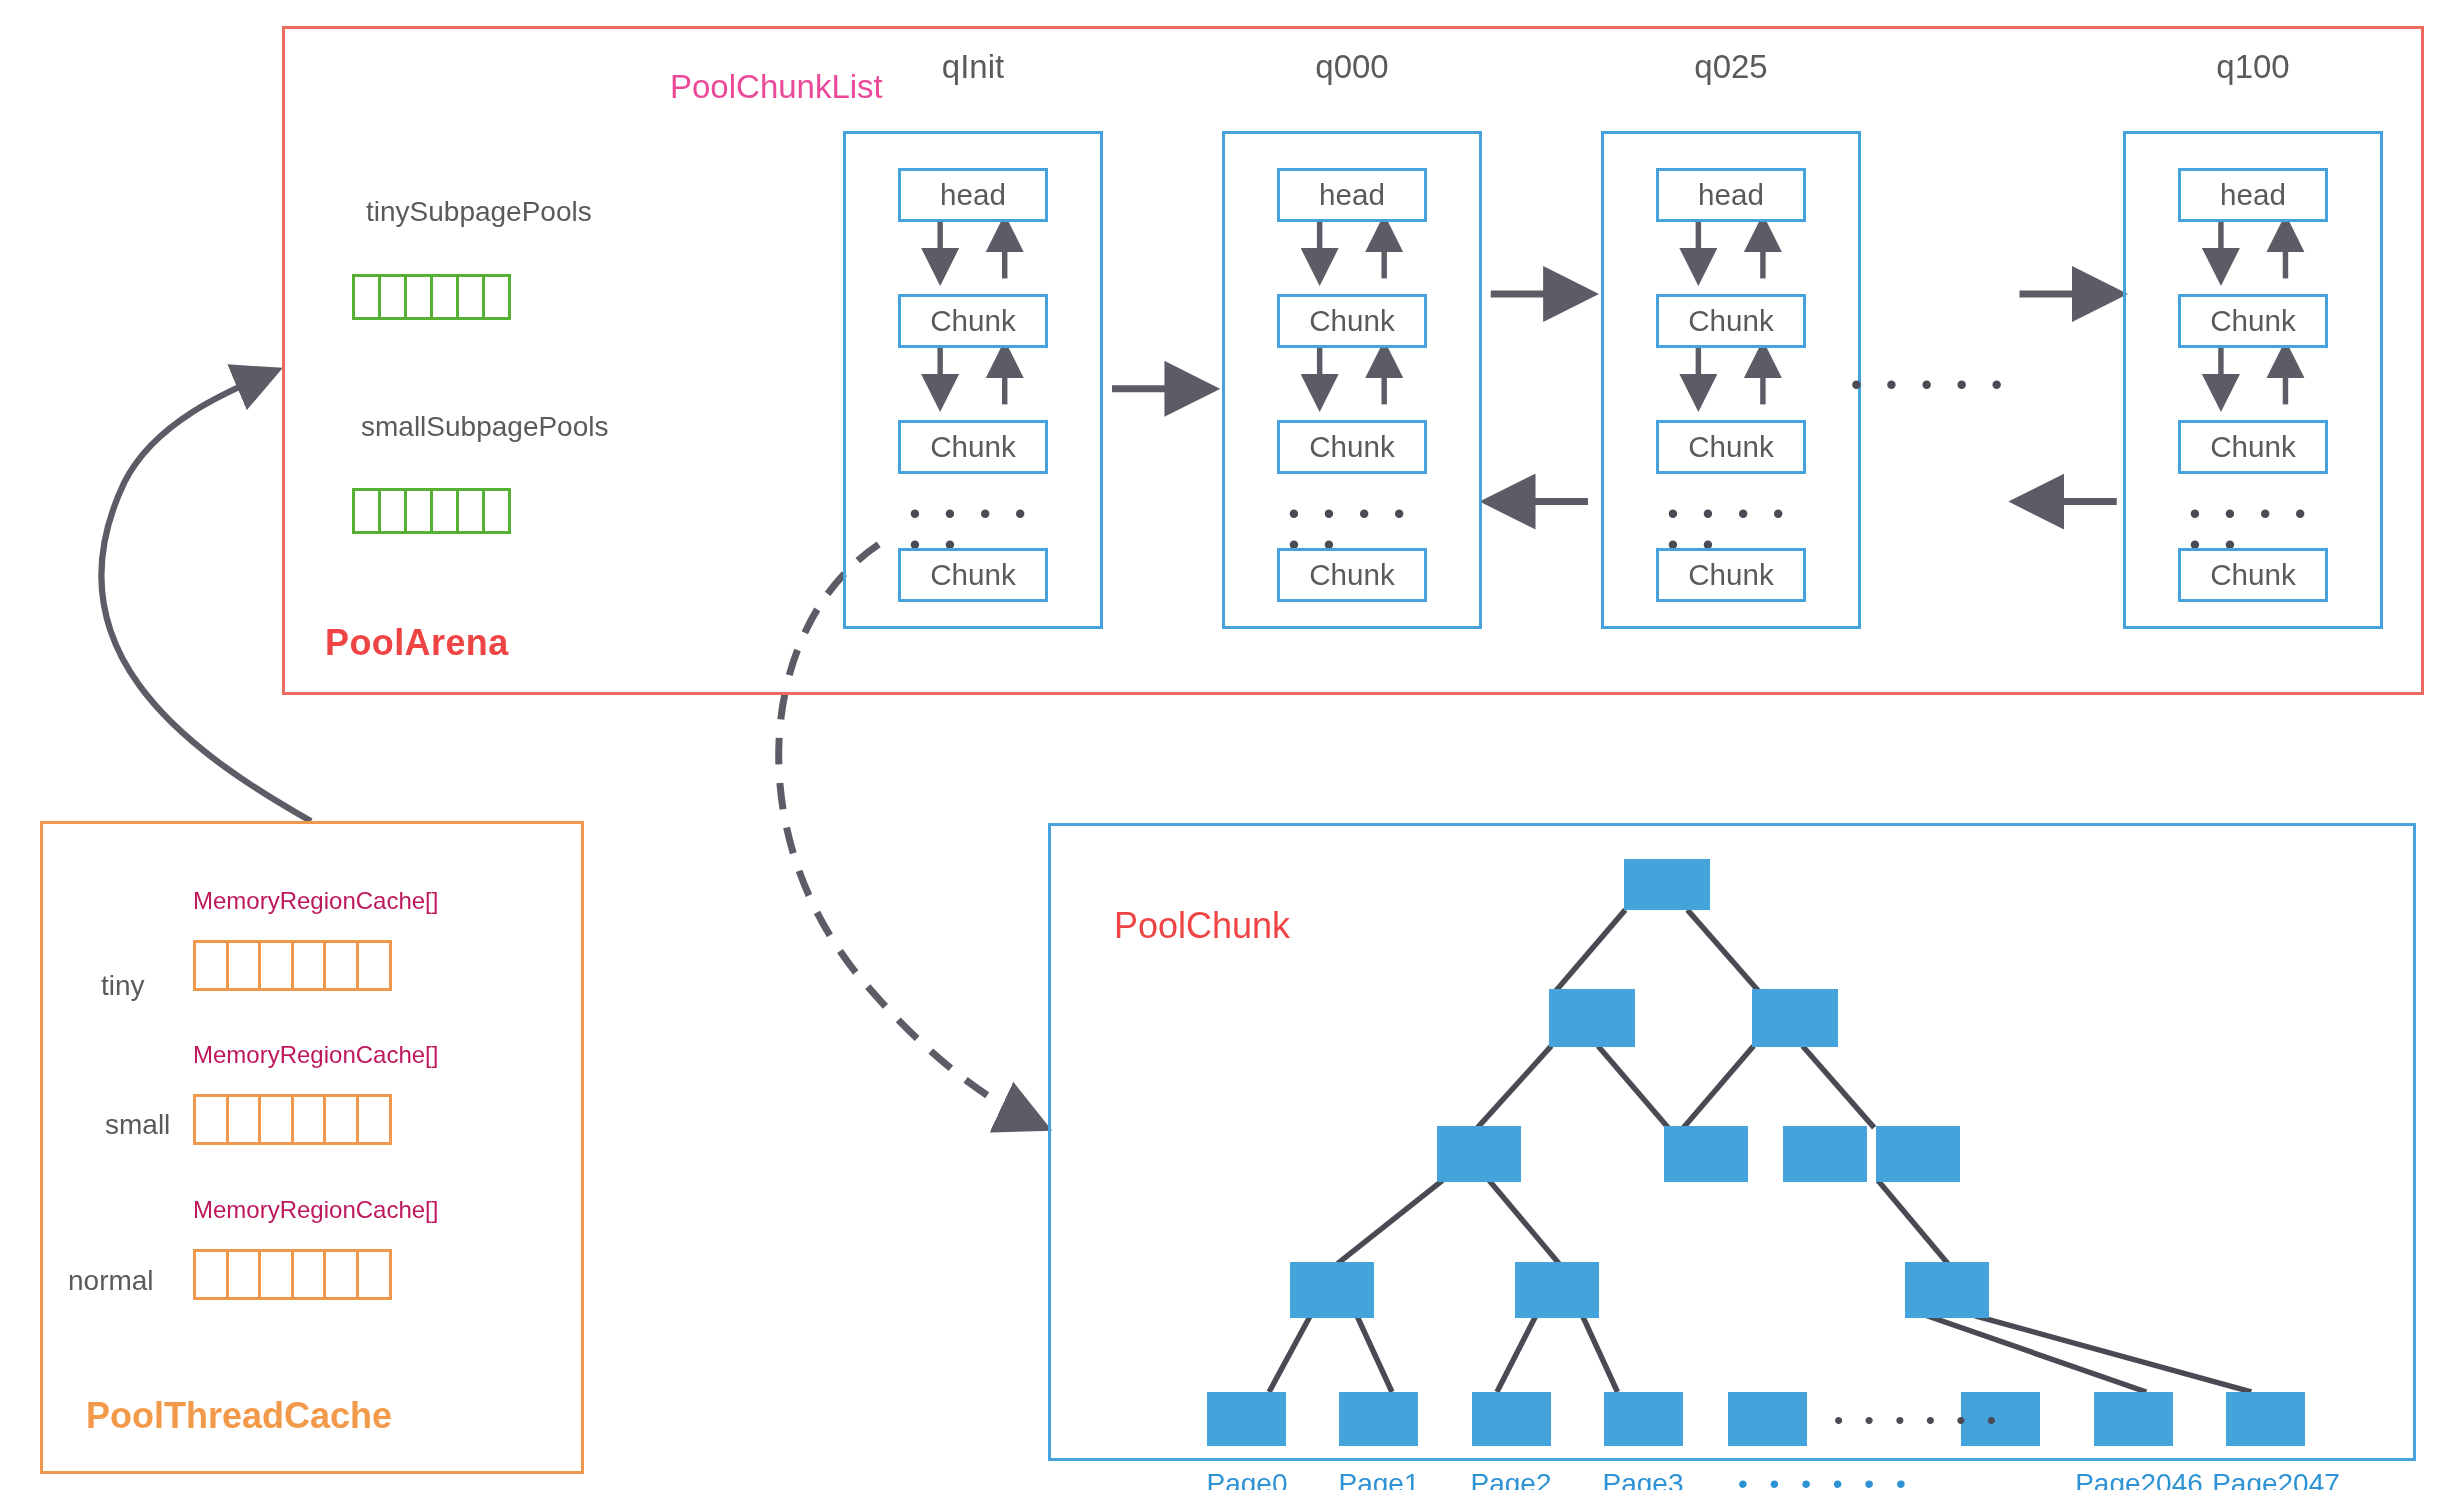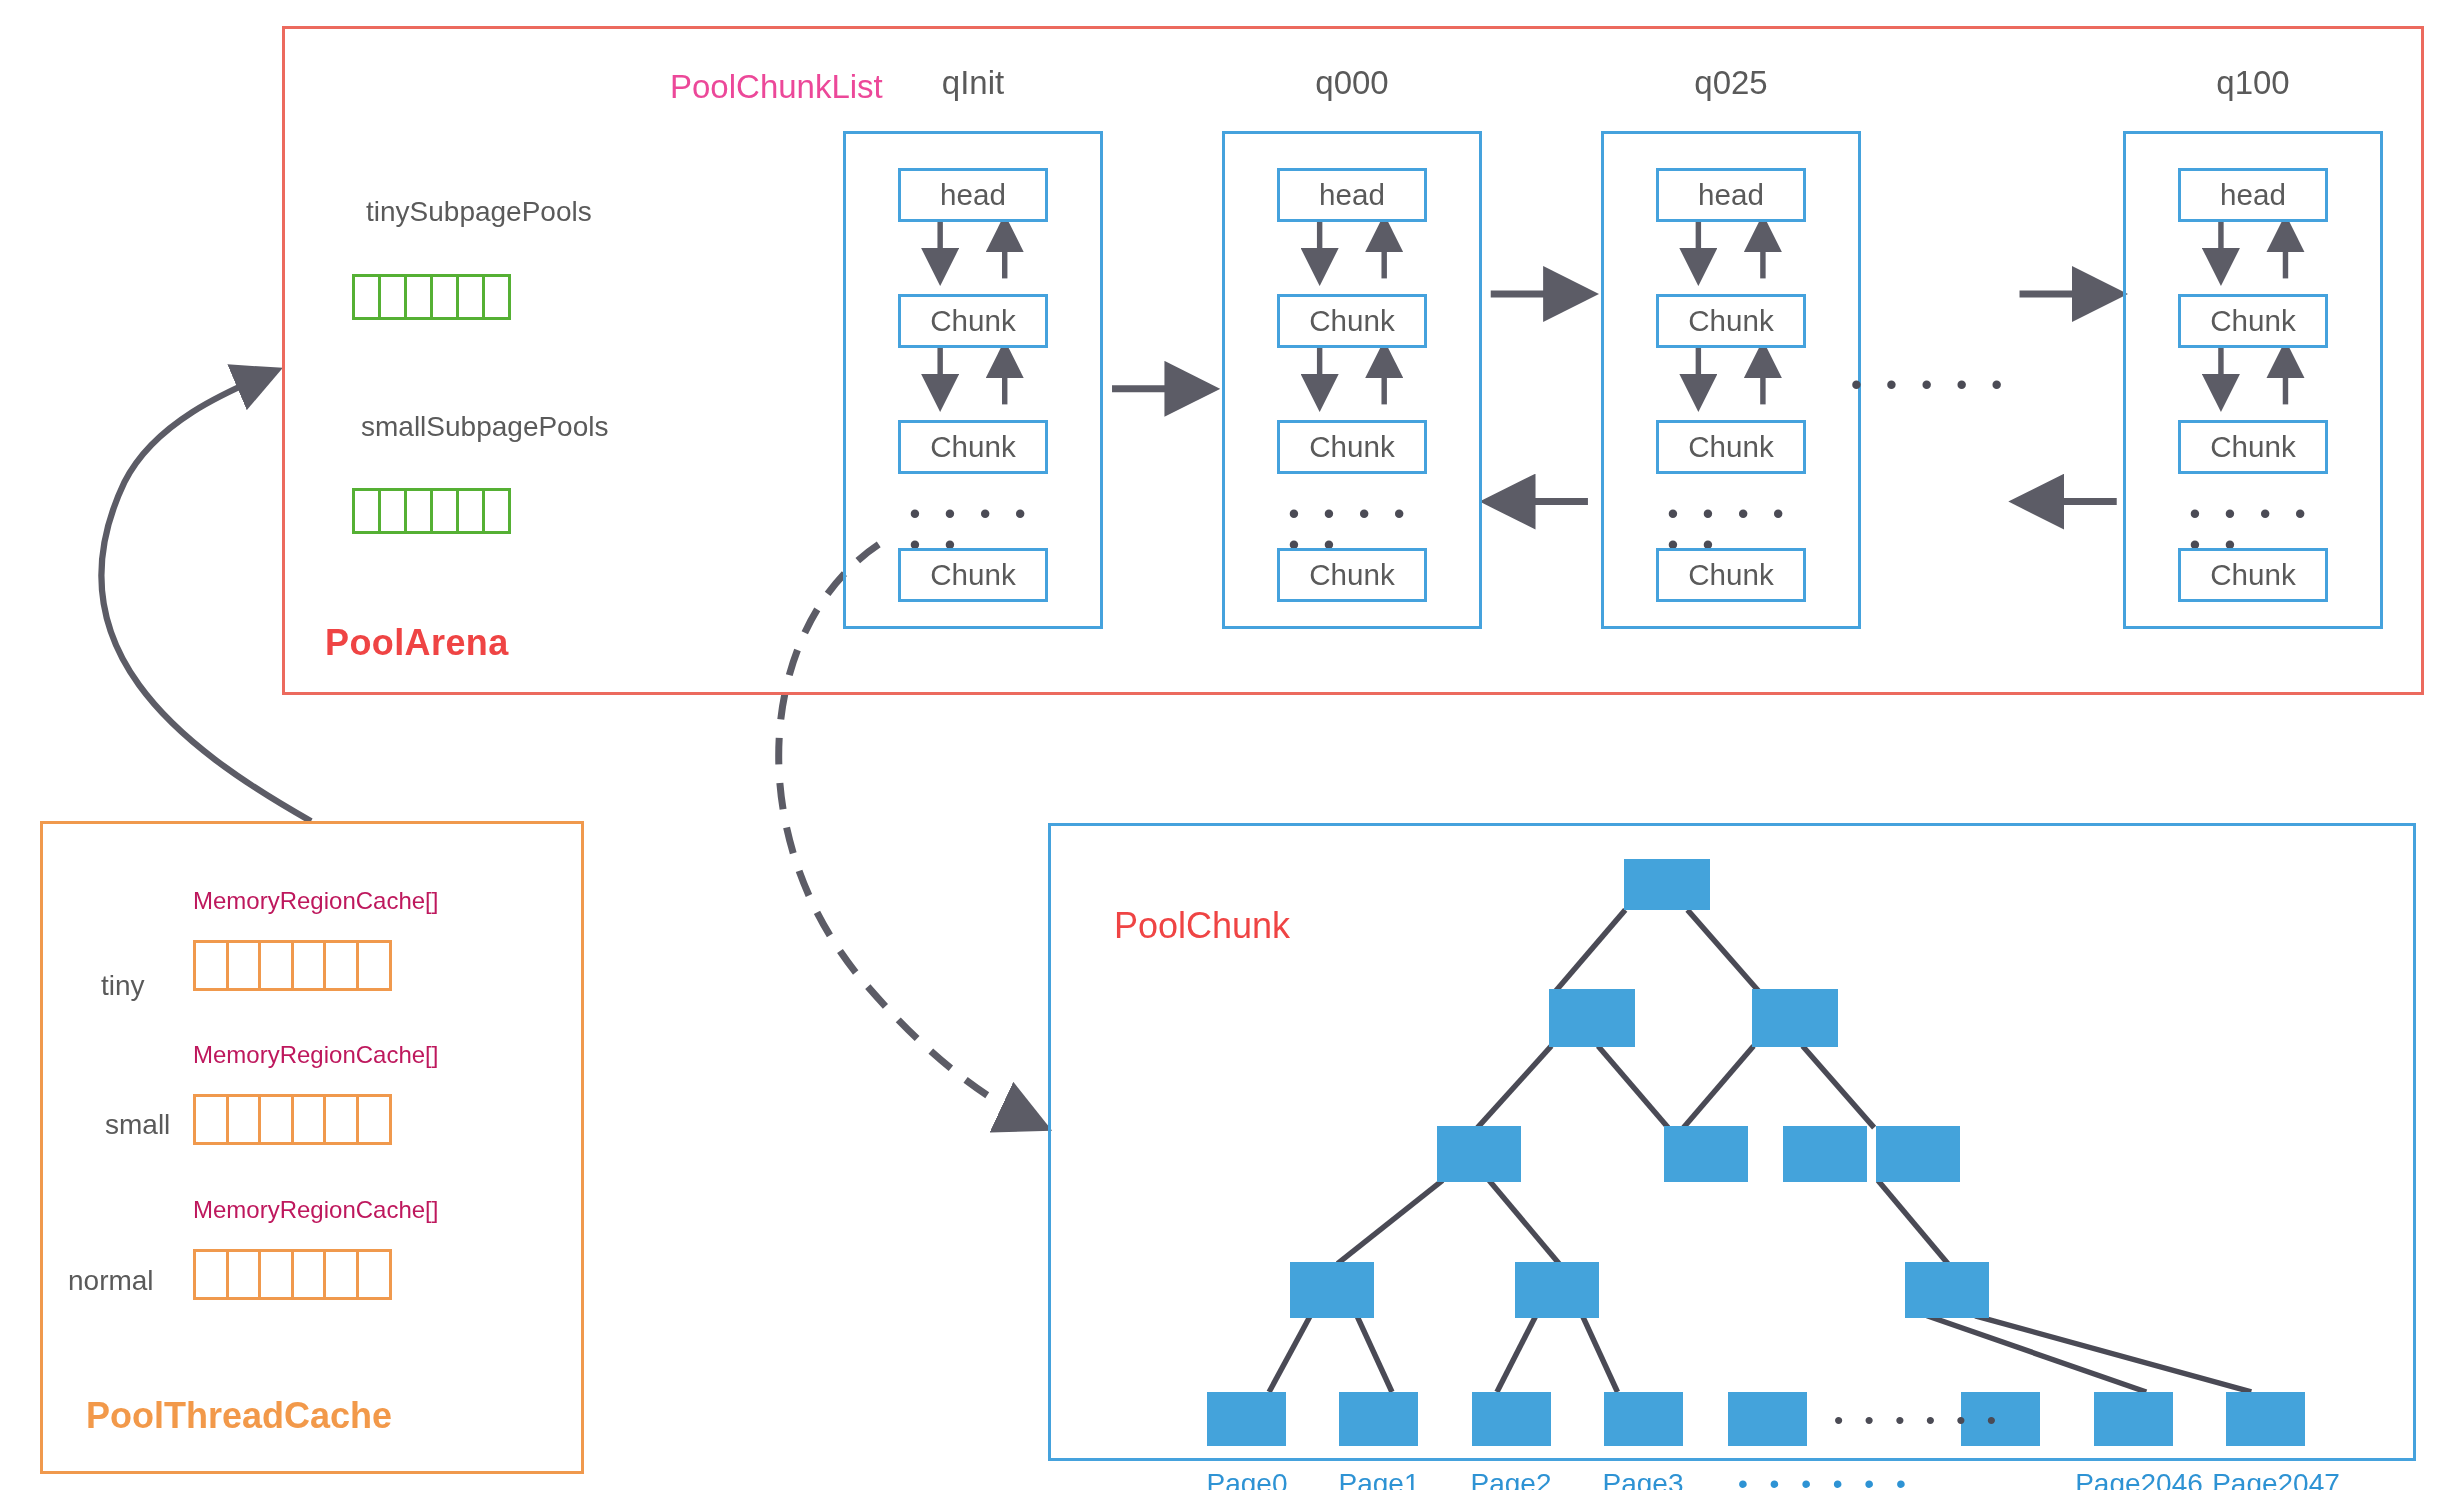--- a/index.html
+++ b/index.html
@@ -25,21 +25,21 @@
   
   .sp-label{position:absolute;color:#5a5a5a;font-size:28px;white-space:nowrap;}
   .sp-row{position:absolute;display:flex;border:3.1px solid #55b034;box-sizing:content-box;}
   .sp-cell{width:23px;height:40px;border-right:3.1px solid #55b034;box-sizing:content-box;}
   .sp-cell:last-child{border-right:none;}
 
   
   .pcl-title{position:absolute;left:670px;top:68px;color:#ec4899;font-size:33px;}
   .col{position:absolute;width:260px;top:131px;height:498px;
        border:3.9px solid #45a2dd;box-sizing:border-box;}
-  .col-name{position:absolute;top:64px;width:260px;text-align:center;
+  .col-name{position:absolute;top:48px;width:260px;text-align:center;
             color:#5a5a5a;font-size:33px;}
   .node{position:absolute;left:50%;transform:translateX(-50%);
         width:150px;height:54px;border:3.1px solid #45a2dd;box-sizing:border-box;
         background:#fff;display:flex;align-items:center;justify-content:center;
         color:#5a5a5a;font-size:29.6px;}
   .n-head{top:34px;}
   .n-c1{top:160px;}
   .n-c2{top:286px;}
   .n-c3{top:414px;}
   .dots{position:absolute;left:50%;transform:translateX(-50%);top:364px;

